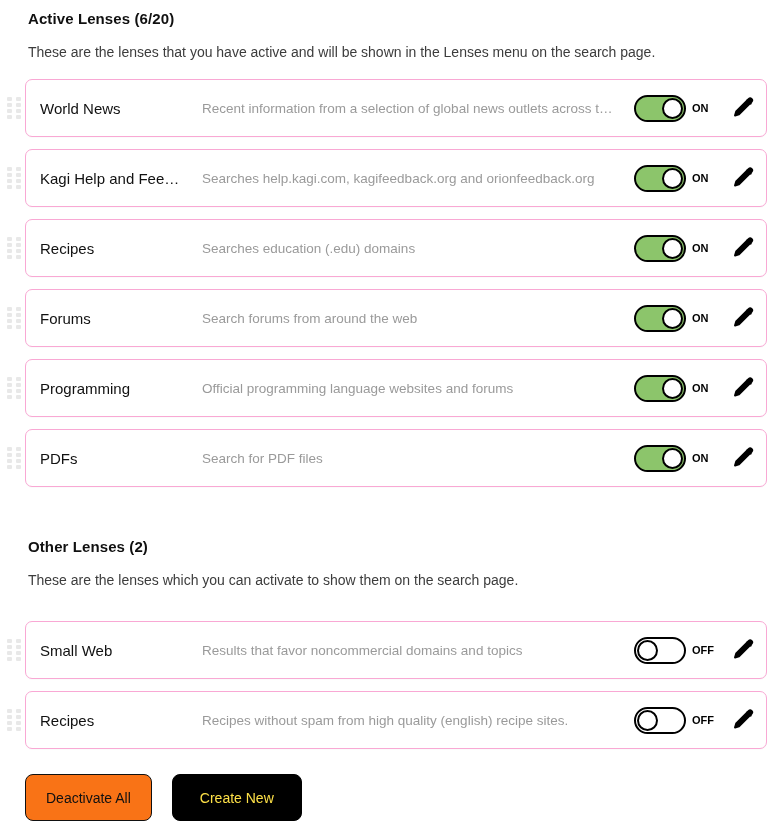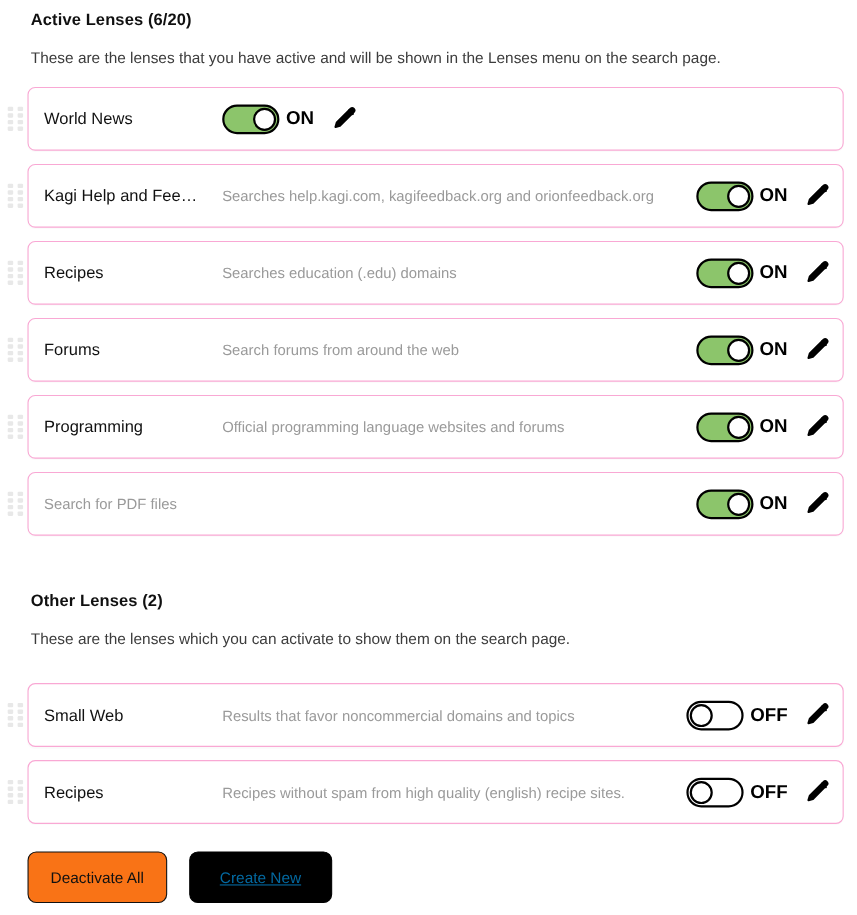--- a/index.html
+++ b/index.html
@@ -148,21 +148,21 @@
     transition: none;
   }
   .toggle.on {
     background: #8cc56b;
   }
   .toggle.on .knob {
     left: auto;
     right: 1px;
   }
   .toggle-label {
-    font-size: 17px;
+    font-size: 11px;
     font-weight: bold;
     color: #000000;
     min-width: 24px;
   }
 
   
   .edit-btn {
     flex: 0 0 auto;
     width: 46px;
     height: 40px;
@@ -196,24 +196,23 @@
     justify-content: center;
   }
   .btn-secondary {
     background: #f97316;
     color: #111111;
     border: 1px solid #111111;
     padding: 0 20px;
   }
   .btn-primary {
     background: #000000;
-    color: #0369a1;
+    color: #fde047;
     border: 1px solid #000000;
     padding: 0 27px;
-    text-decoration: underline;
   }
 </style>
 </head>
 <body>
 
 <div class="page">
 
   <h2 class="section-title" id="active-section-title">Active Lenses (6/20)</h2>
 
   <p class="section-desc" id="active-section-desc">These are the lenses that you have active and will be shown in the Lenses menu on the search page.</p>
@@ -225,20 +224,21 @@
           <i></i>
           <i></i>
           <i></i>
           <i></i>
           <i></i>
           <i></i>
           <i></i>
     </span>
     <div class="lens-card">
       <span class="lens-name">World News</span>
+      <span class="lens-desc">Recent information from a selection of global news outlets across t…</span>
       <span class="toggle-wrap">
         <span class="toggle on">
           <span class="knob"></span>
         </span>
         <span class="toggle-label">ON</span>
       </span>
       <button class="edit-btn">
         <span>
           <svg width="22" height="22" viewBox="0 0 24 24" fill="none" stroke="#000000" stroke-width="2.2" stroke-linecap="round" stroke-linejoin="round">
             <path d="M16.8 3.6l3.6 3.6"></path>
@@ -378,20 +378,21 @@
       <i></i>
           <i></i>
           <i></i>
           <i></i>
           <i></i>
           <i></i>
           <i></i>
           <i></i>
     </span>
     <div class="lens-card">
+      <span class="lens-name">PDFs</span>
       <span class="lens-desc">Search for PDF files</span>
       <span class="toggle-wrap">
         <span class="toggle on">
           <span class="knob"></span>
         </span>
         <span class="toggle-label">ON</span>
       </span>
       <button class="edit-btn">
         <span>
           <svg width="22" height="22" viewBox="0 0 24 24" fill="none" stroke="#000000" stroke-width="2.2" stroke-linecap="round" stroke-linejoin="round">

